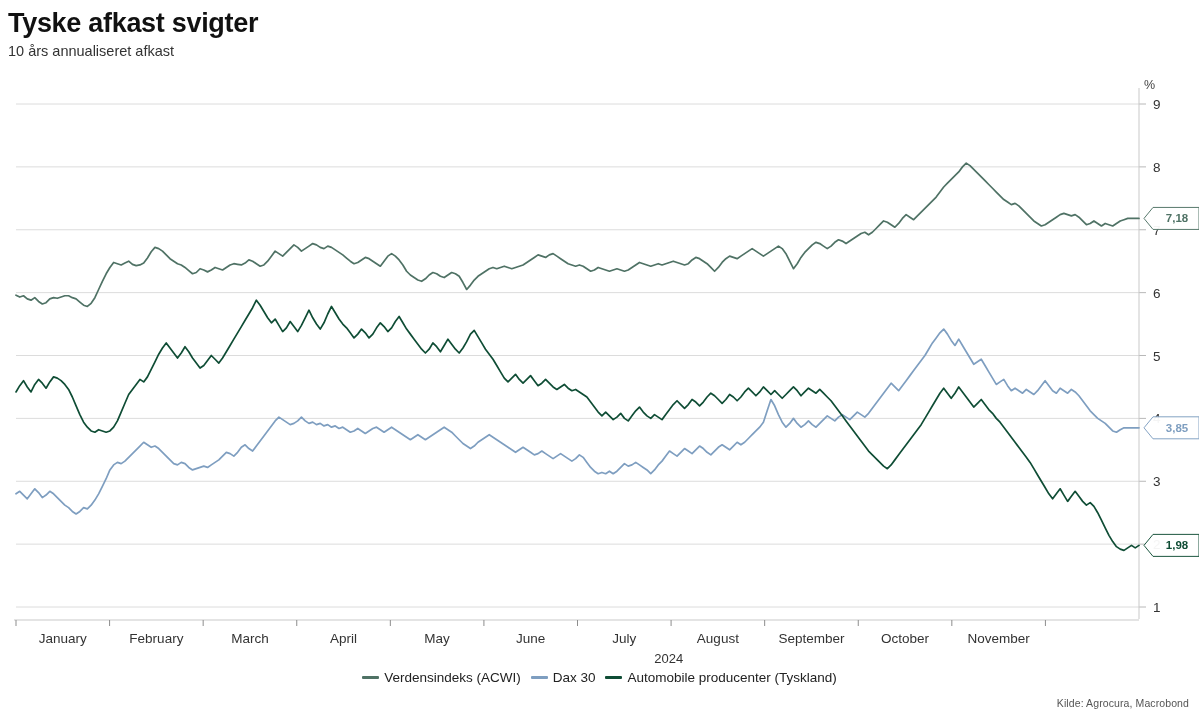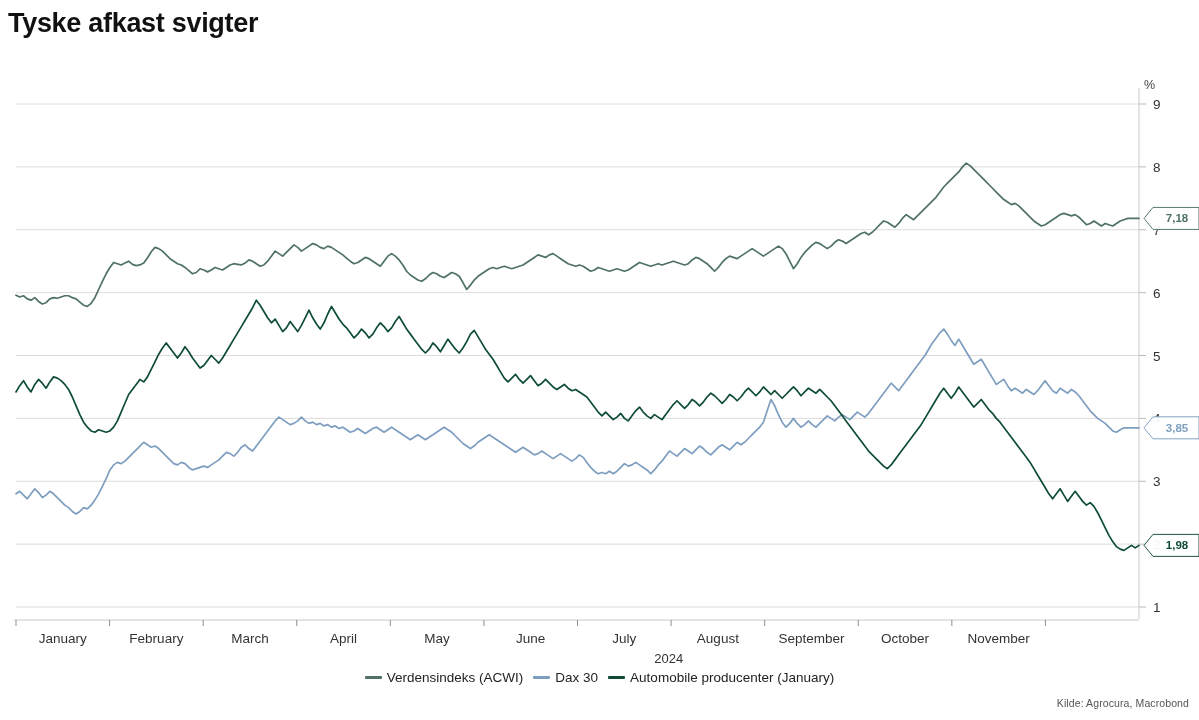--- a/index.html
+++ b/index.html
@@ -41,20 +41,21 @@
   .year-label{font-size:13px;fill:#333;}
   .callout-text{font-size:11.5px;font-weight:bold;}
 </style>
 </head>
 <body>
 
 <div id="chart-root">
 
   <div class="hdr">
     <div class="hdr-title">Tyske afkast svigter</div>
+    <div class="hdr-sub">10 års annualiseret afkast</div>
   </div>
 
   <div class="pct-unit">%</div>
 
   <svg class="plot" id="plot-svg" viewBox="0 0 1199 720" preserveAspectRatio="none">
       <line x1="16" x2="1139" y1="607" y2="607" stroke="#dcdcdc" stroke-width="1"></line>
       <line x1="1139" x2="1146" y1="607" y2="607" stroke="#b8b8b8" stroke-width="1"></line>
       <text x="1153" y="612" class="tick-label">1</text>
       <line x1="16" x2="1139" y1="544.125" y2="544.125" stroke="#dcdcdc" stroke-width="1"></line>
       <line x1="1139" x2="1146" y1="544.125" y2="544.125" stroke="#b8b8b8" stroke-width="1"></line>
@@ -127,19 +128,19 @@
       <div class="legend-item">
         <span class="legend-swatch" style="background: rgb(79, 114, 101);"></span>
         <span>Verdensindeks (ACWI)</span>
       </div>
       <div class="legend-item">
         <span class="legend-swatch" style="background: rgb(126, 158, 192);"></span>
         <span>Dax 30</span>
       </div>
       <div class="legend-item">
         <span class="legend-swatch" style="background: rgb(15, 77, 53);"></span>
-        <span>Automobile producenter (January)</span>
+        <span>Automobile producenter (Tyskland)</span>
       </div>
     </div>
 
   <div class="source">Kilde: Agrocura, Macrobond</div>
 
 </div>
 
 </body></html>

